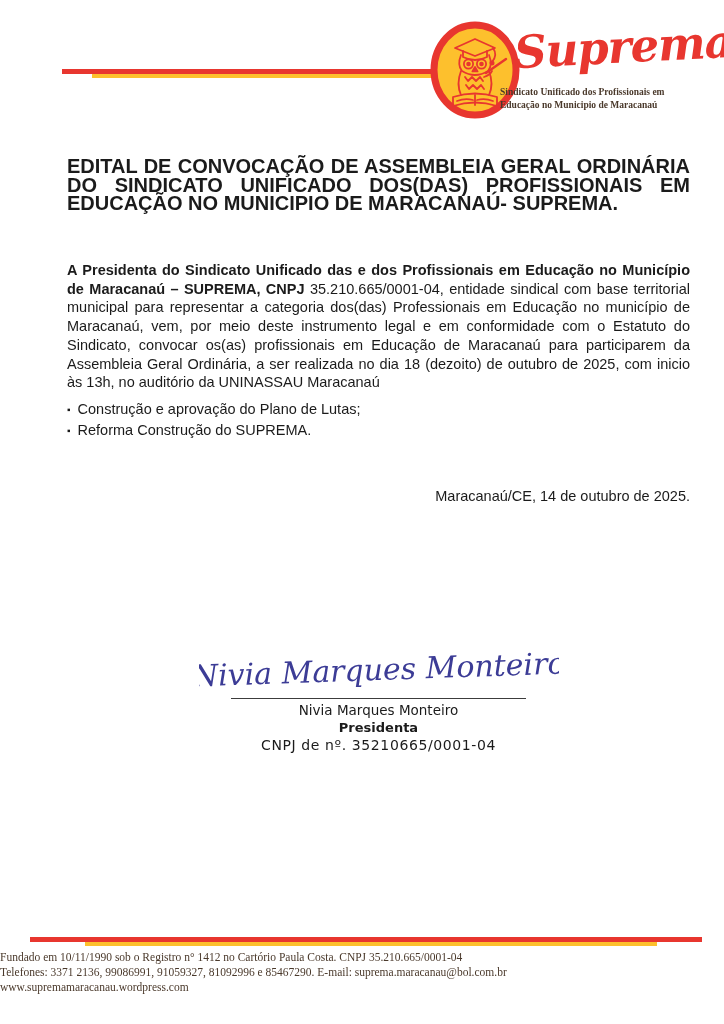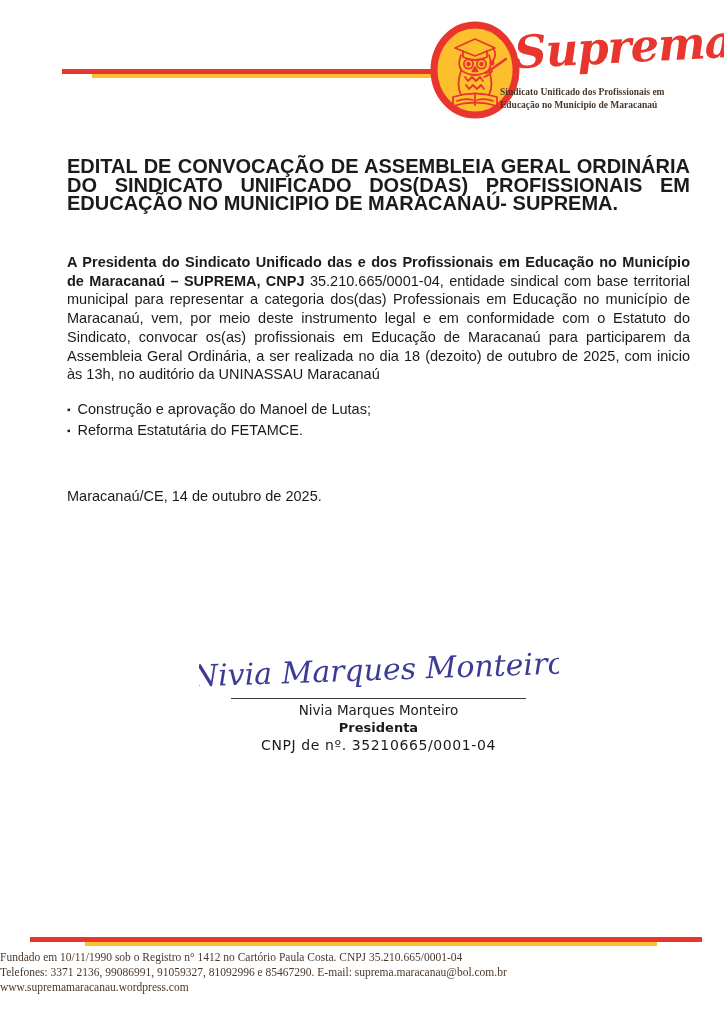--- a/index.html
+++ b/index.html
@@ -49,37 +49,38 @@
   }
 
   
   .doc-title {
     position: absolute; top: 157px; left: 67px; width: 623px;
     font-weight: bold;
     font-size: 20px; line-height: 18.6px;
     text-align: justify;
   }
   .doc-paragraph {
-    position: absolute; top: 253px; left: 67px; width: 623px;
+    position: absolute; top: 261px; left: 67px; width: 623px;
     font-size: 14.5px; line-height: 18.7px;
     text-align: justify;
   }
   .doc-paragraph b { font-weight: bold; }
   .agenda-list {
     position: absolute; top: 400px; left: 67px; width: 623px;
     font-size: 14.5px; line-height: 18.7px;
     list-style: none;
   }
   .agenda-item { display: flex; align-items: baseline; }
   .bullet-glyph {
     font-size: 10px; margin-right: 7px; position: relative; top: -1px;
   }
   .dateline {
     position: absolute; top: 488px; left: 67px; width: 623px;
     font-size: 14.5px;
+    text-align: right;
   }
 
   
   .sig-block {
     position: absolute; top: 640px; left: 67px; width: 623px;
     text-align: center;
   }
   .sig-svg { display: block; margin: 0 auto; }
   .sig-rule {
     width: 295px; height: 0;
@@ -163,25 +164,25 @@
     <div>Educação no Municipio de Maracanaú</div>
   </div>
 
   <div class="doc-title">EDITAL DE CONVOCAÇÃO DE ASSEMBLEIA GERAL ORDINÁRIA DO SINDICATO UNIFICADO DOS(DAS) PROFISSIONAIS EM EDUCAÇÃO NO MUNICIPIO DE MARACANAÚ- SUPREMA.</div>
 
   <div class="doc-paragraph"><b>A Presidenta do Sindicato Unificado das e dos Profissionais em Educação no Município de Maracanaú – SUPREMA, CNPJ</b><span> 35.210.665/0001-04, entidade sindical com base territorial municipal para representar a categoria dos(das) Professionais em Educação no município de Maracanaú, vem, por meio deste instrumento legal e em conformidade com o Estatuto do Sindicato, convocar os(as) profissionais em Educação de Maracanaú para participarem da Assembleia Geral Ordinária, a ser realizada no dia 18 (dezoito) de outubro de 2025, com inicio às 13h, no auditório da UNINASSAU Maracanaú</span></div>
 
   <ul class="agenda-list">
     <li class="agenda-item">
       <span class="bullet-glyph">▪</span>
-      <span>Construção e aprovação do Manoel de Lutas;</span>
+      <span>Construção e aprovação do Plano de Lutas;</span>
     </li>
     <li class="agenda-item">
       <span class="bullet-glyph">▪</span>
-      <span>Reforma Estatutária do FETAMCE.</span>
+      <span>Reforma Construção do SUPREMA.</span>
     </li>
   </ul>
 
   <div class="dateline">Maracanaú/CE, 14 de outubro de 2025.</div>
 
   <div class="sig-block">
     <svg class="sig-svg" width="360" height="58" viewBox="0 0 360 58">
       <text x="180" y="40" text-anchor="middle" font-family="DejaVu Serif, serif" font-style="italic" font-size="30" fill="#3c3c96" transform="rotate(-2 180 40)">Nivia Marques Monteiro</text>
     </svg>
     <div class="sig-rule"></div>

